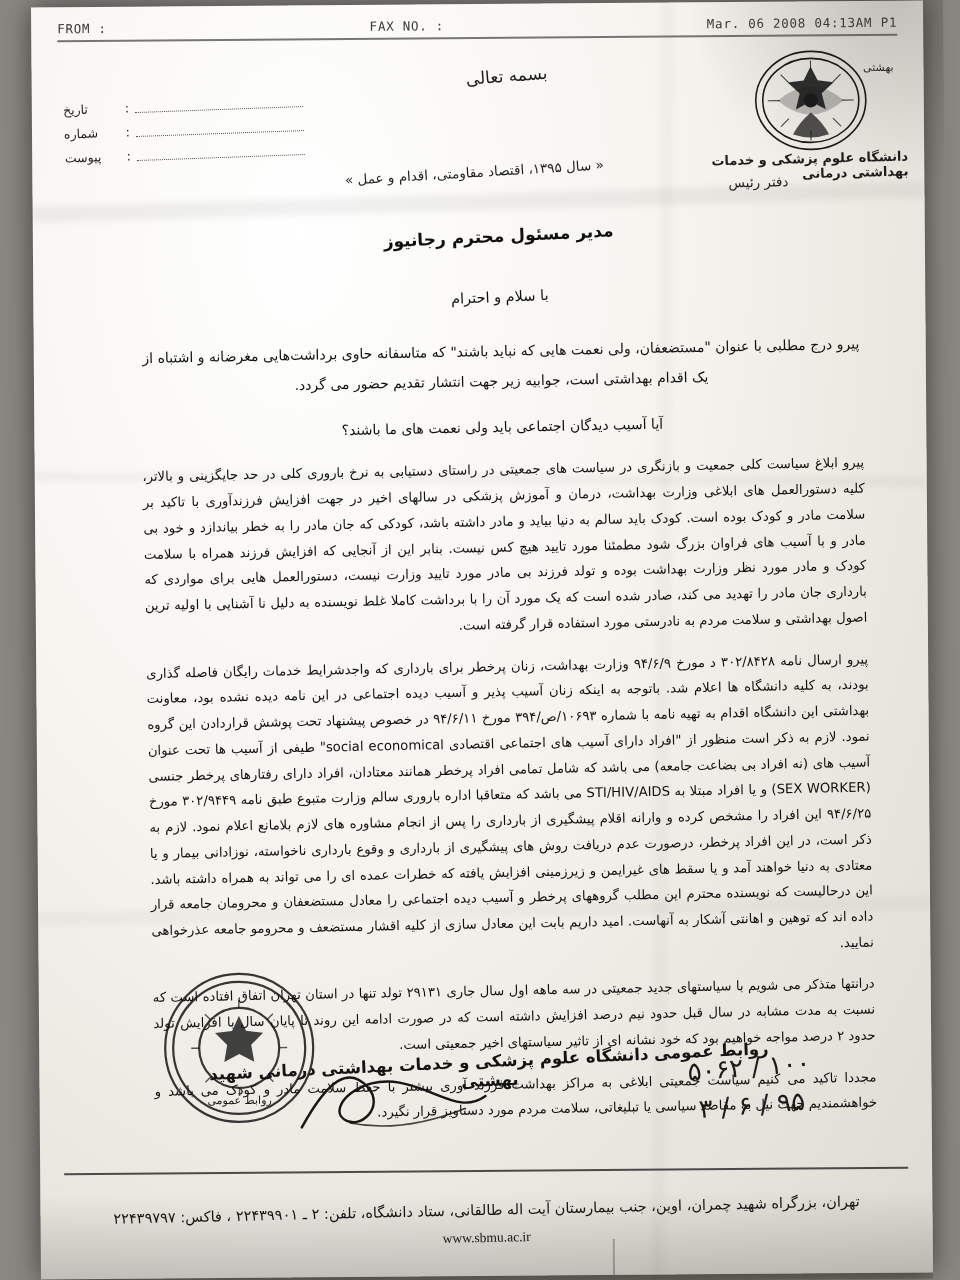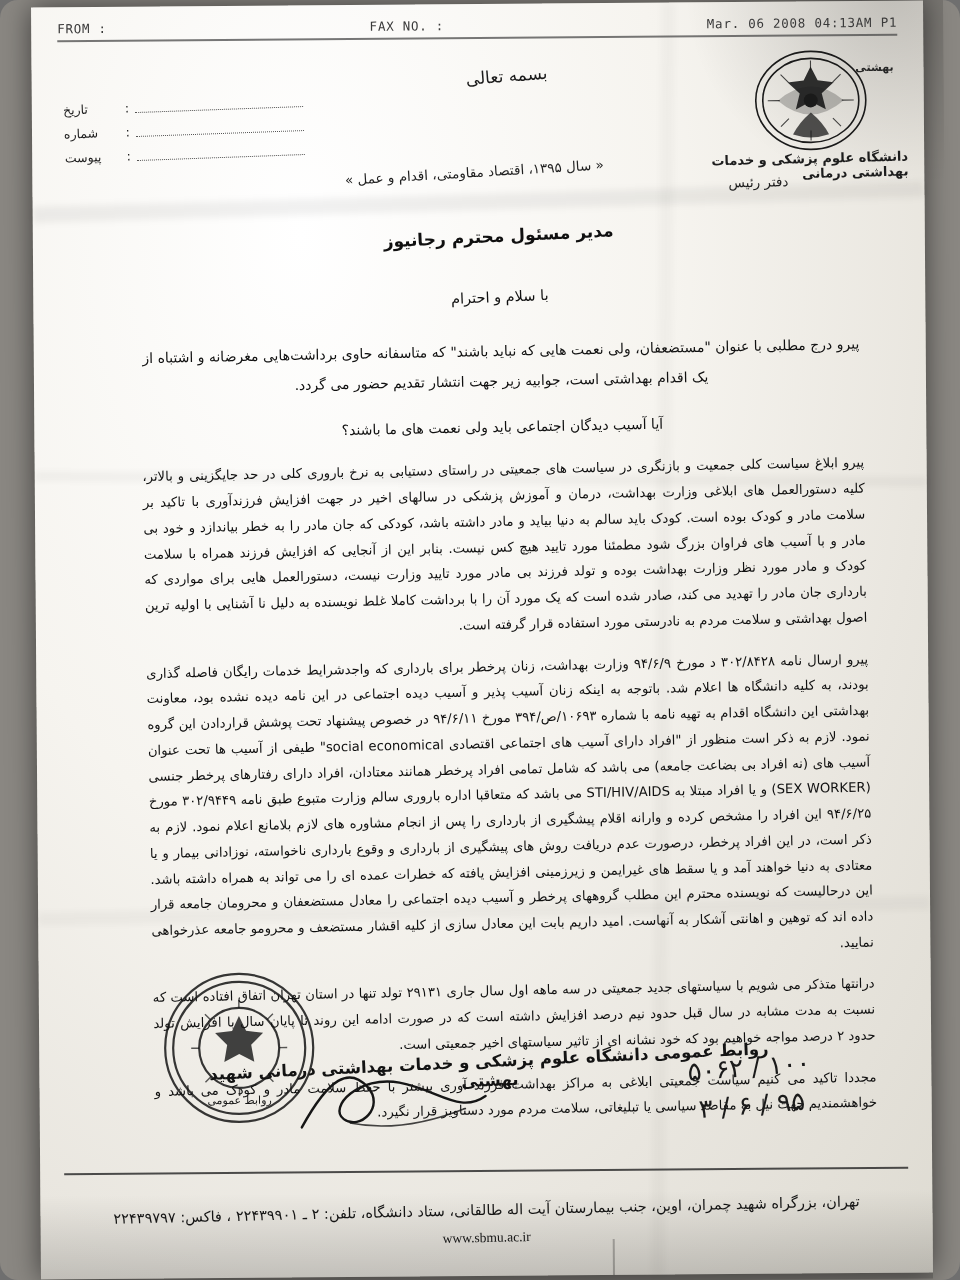--- a/index.html
+++ b/index.html
@@ -7,21 +7,20 @@
     padding: 0;
     background: #6f6f6f;
   }
   .page {
     position: relative;
     width: 960px;
     height: 1280px;
     overflow: hidden;
     background: #8a8782;
     font-family: "DejaVu Sans", sans-serif;
-    border-radius: 18px;
   }
 
   
   .sheet {
     position: absolute;
     left: 36px;
     top: 4px;
     width: 892px;
     height: 1272px;
     background:
@@ -71,21 +70,21 @@
   }
 
   
   .logo-wrap {
     position:absolute; right:48px; top:44px; width:130px; height:110px;
     display:flex; align-items:center; justify-content:center;
   }
   .org-title {
     position:absolute; right:30px; top:60px; width:40px; height:110px;
     font-family:"DejaVu Sans", sans-serif;
-    font-size:11px; color:#262626;font-weight:bold;
+    font-size:11px; color:#262626;
   }
   .org-line {
     position:absolute; right:16px; top:150px; width:250px;
     text-align:right; font-size:13px; color:#1d1d1d; font-weight:bold;
     letter-spacing: .02em;
     transform: rotate(-1deg);
   }
   .office-line {
     position:absolute; right:96px; top:172px; width:140px;
     text-align:center; font-size:13.5px; color:#1d1d1d;

